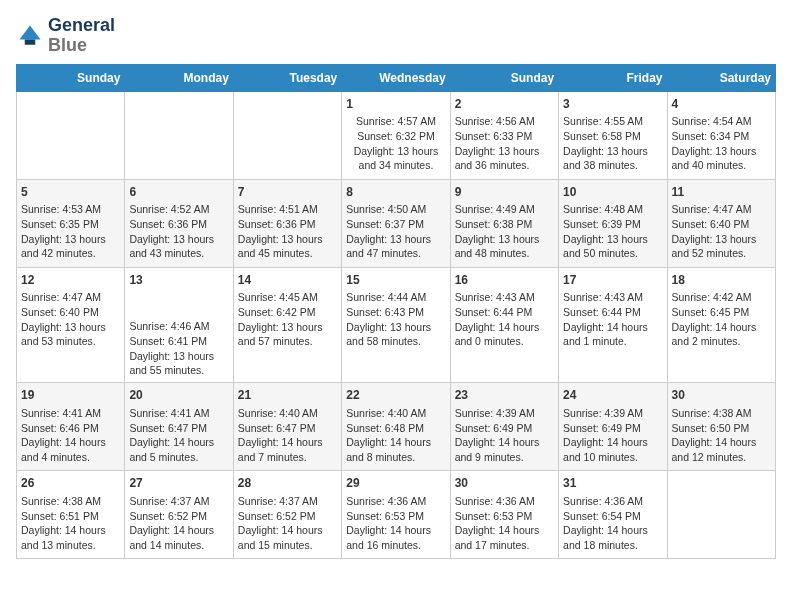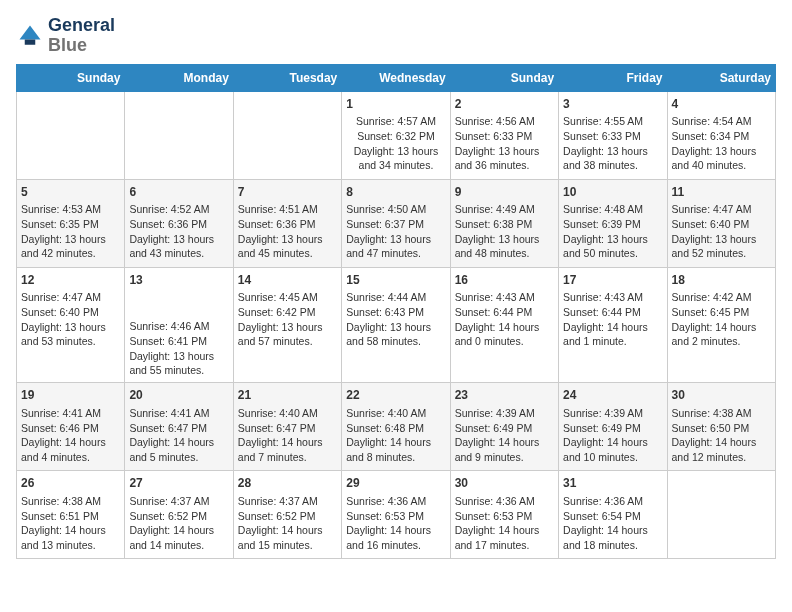--- a/index.html
+++ b/index.html
@@ -134,21 +134,21 @@
         <td>
           <span class="day-num">2</span>
           <div class="day-info" style="white-space: pre-line;">Sunrise: 4:56 AM
 Sunset: 6:33 PM
 Daylight: 13 hours
 and 36 minutes.</div>
         </td>
         <td>
           <span class="day-num">3</span>
           <div class="day-info" style="white-space: pre-line;">Sunrise: 4:55 AM
-Sunset: 6:33 PM
+Sunset: 6:58 PM
 Daylight: 13 hours
 and 38 minutes.</div>
         </td>
         <td>
           <span class="day-num">4</span>
           <div class="day-info" style="white-space: pre-line;">Sunrise: 4:54 AM
 Sunset: 6:34 PM
 Daylight: 13 hours
 and 40 minutes.</div>
         </td>

